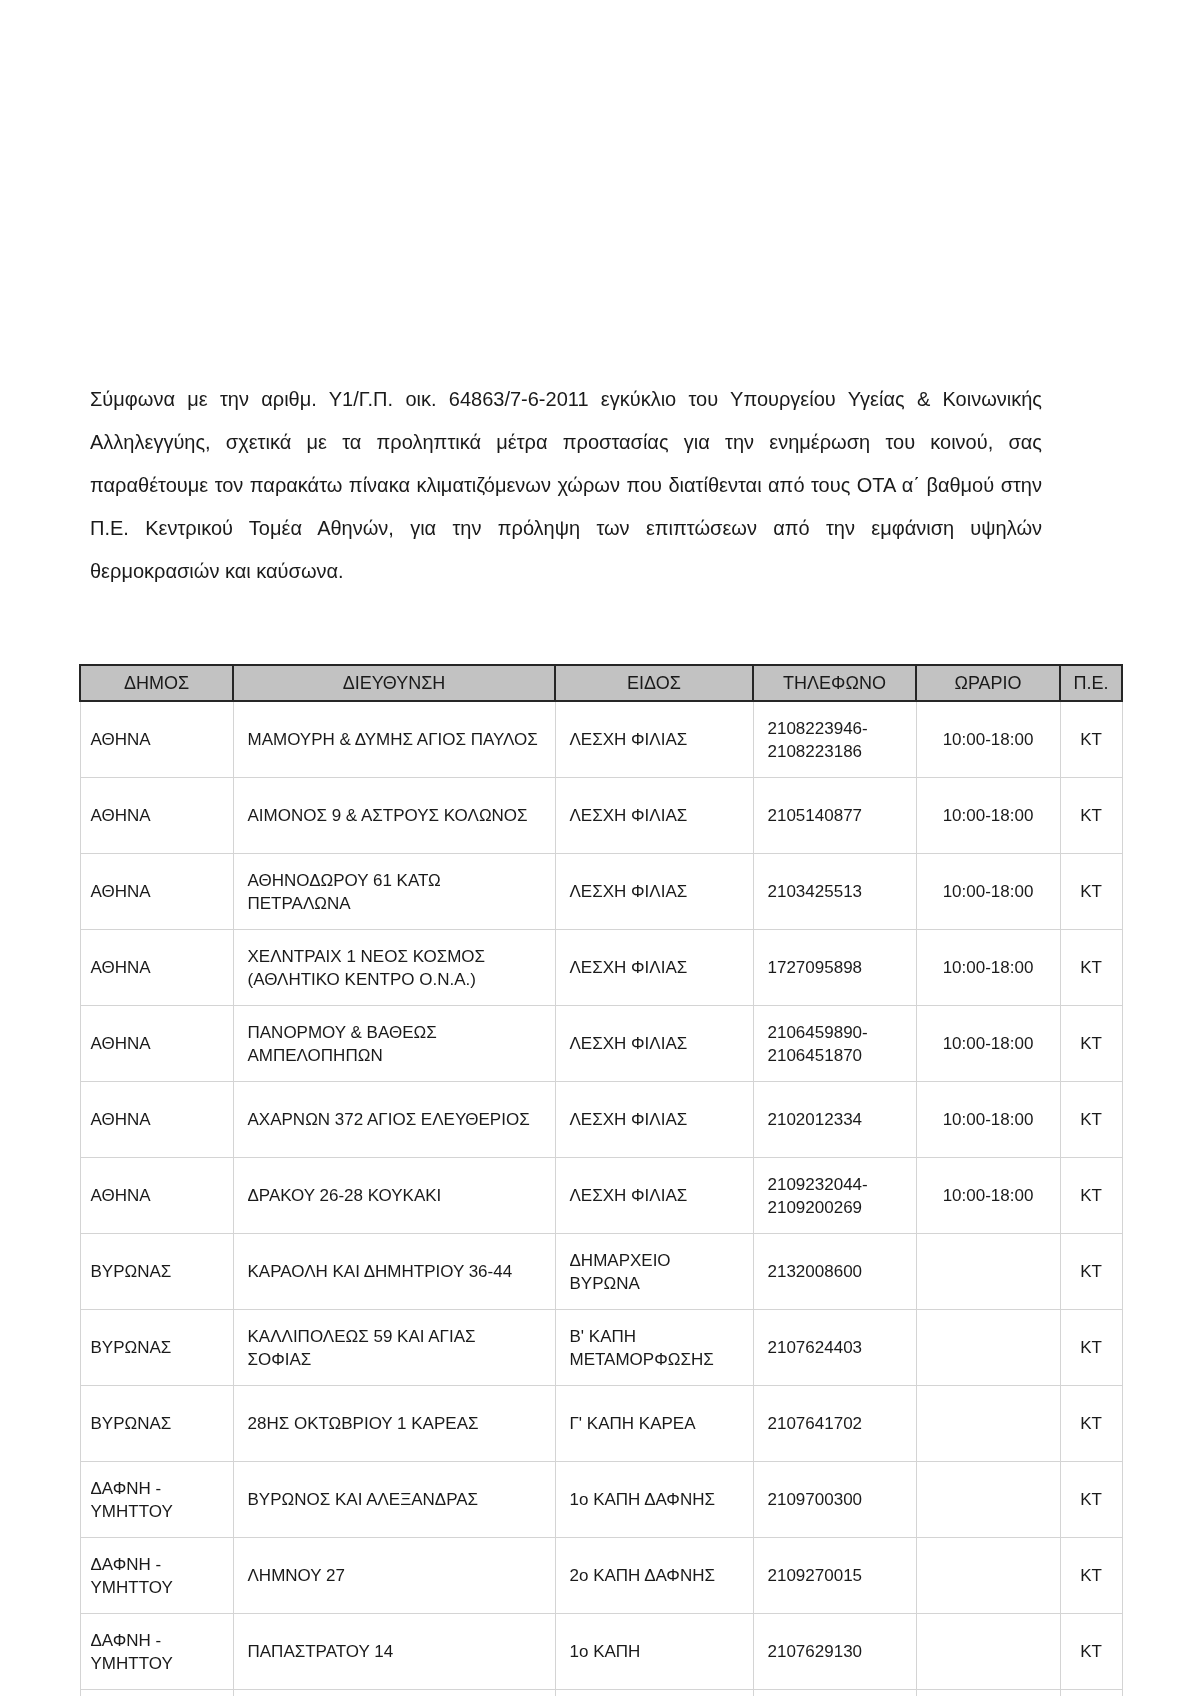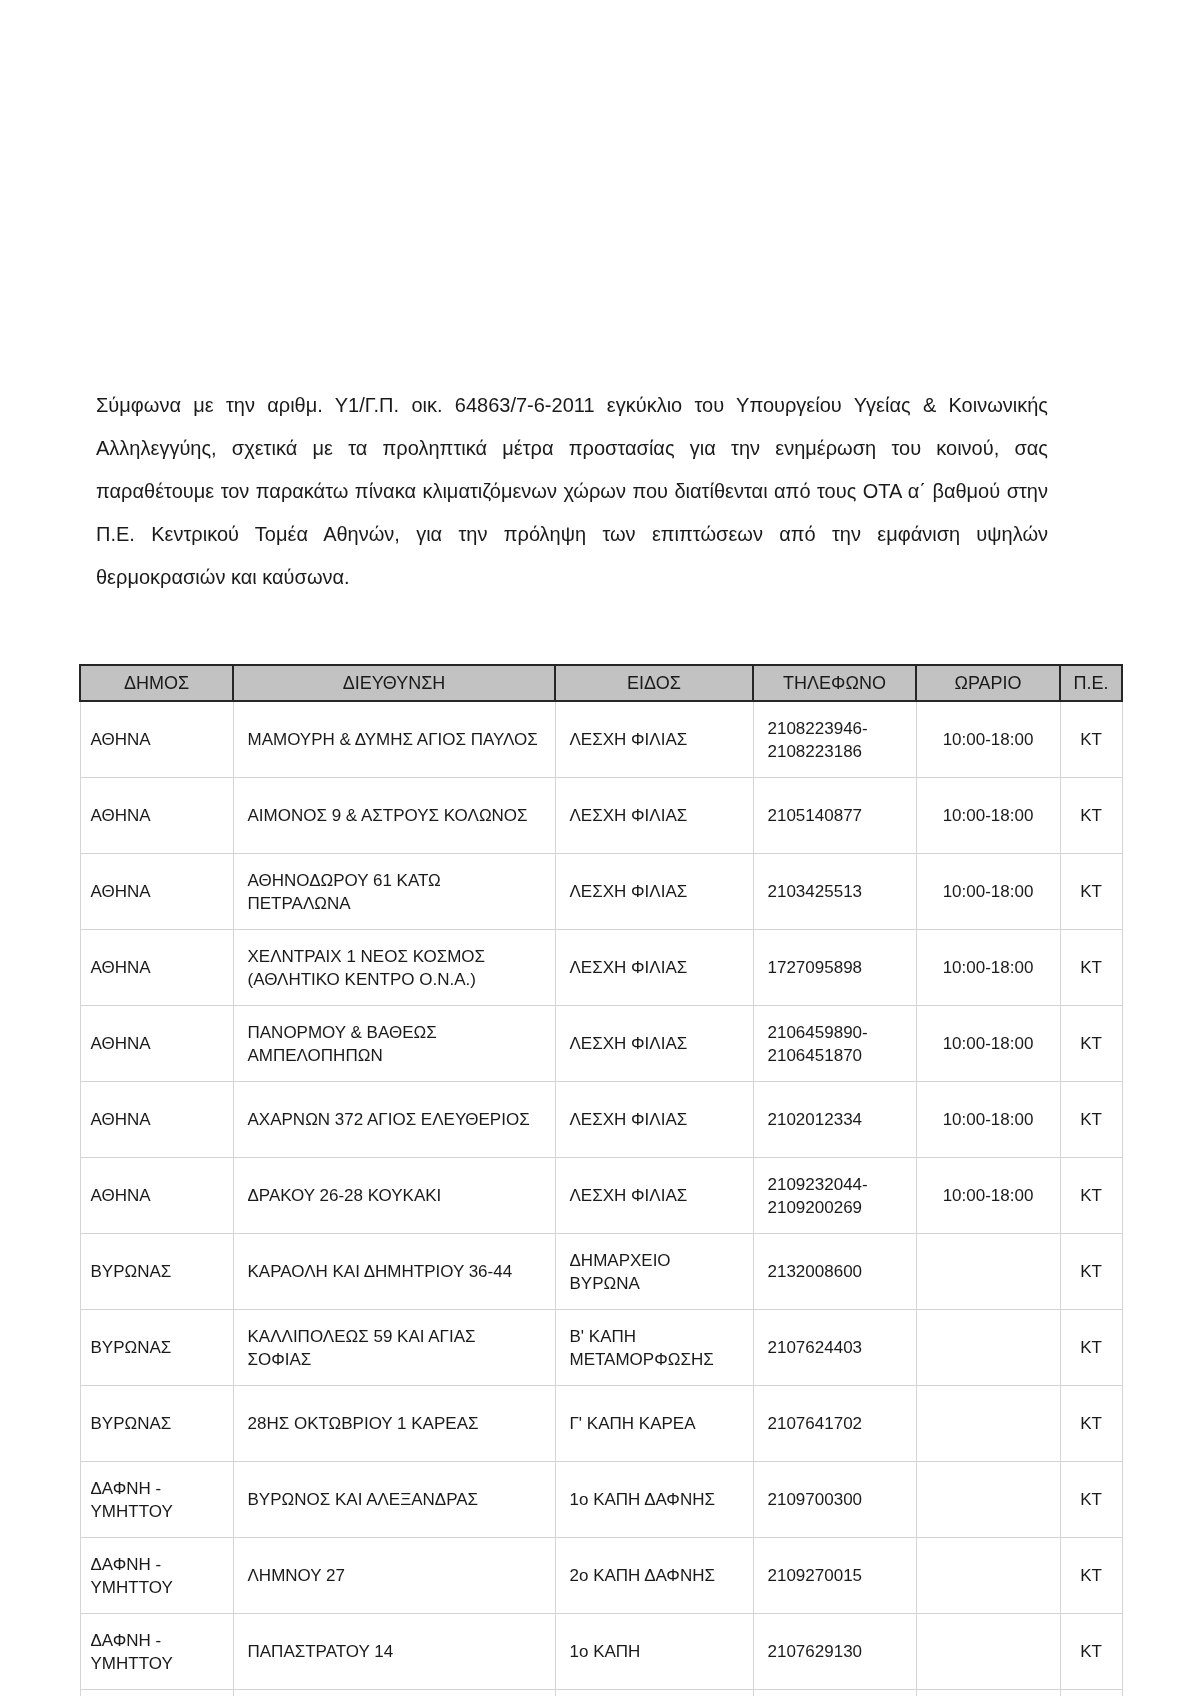--- a/index.html
+++ b/index.html
@@ -14,21 +14,21 @@
     overflow: hidden;
   }
   .intro {
     position: absolute;
     left: 80px;
     top: 368px;
     width: 952px;
     font-size: 20px;
     line-height: 43px;
     text-align: justify;
-    margin: 16px;
+    margin: 10px;
     color: var(--text-color, #1a1a1a);
   }
   table.cooling-table {
     position: absolute;
     left: 79px;
     top: 664px;
     width: 1042px;
     border-collapse: collapse;
     table-layout: fixed;
     font-size: 17px;

